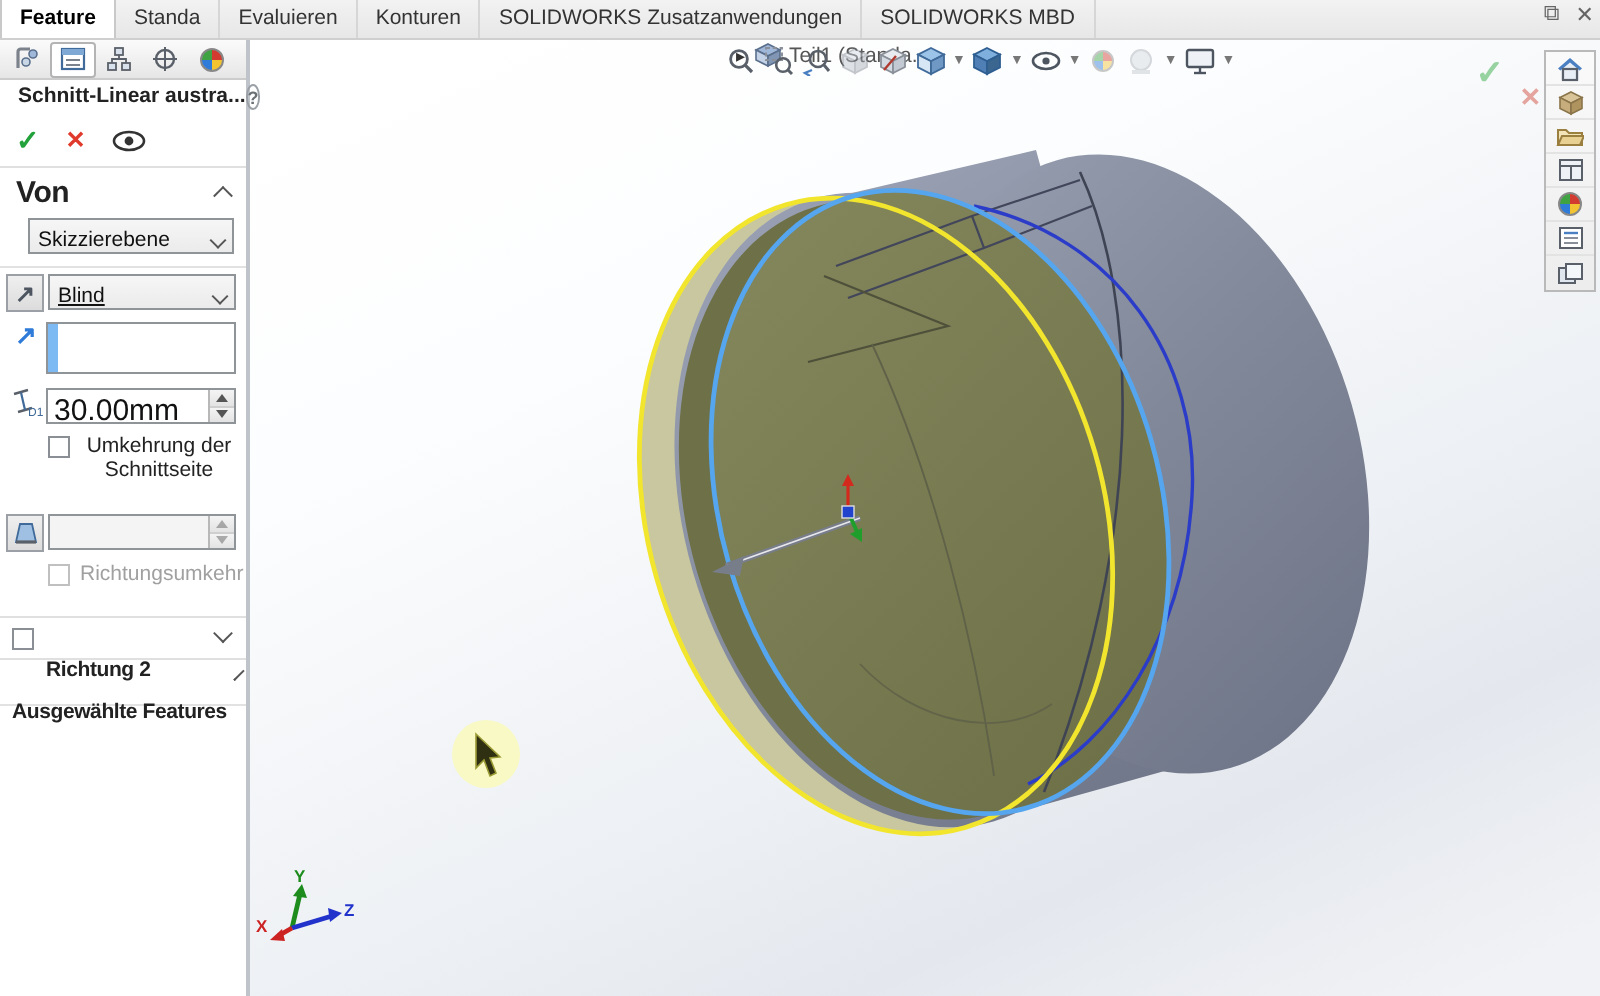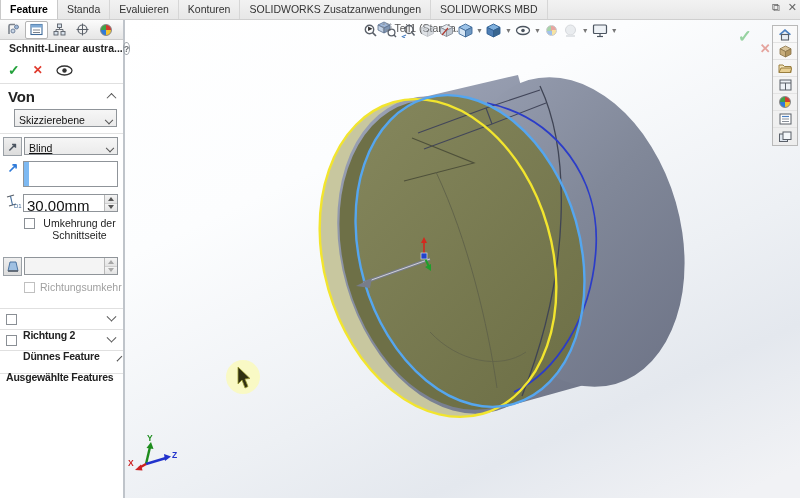--- a/index.html
+++ b/index.html
@@ -465,22 +465,17 @@
     <span class="cb disabled"></span>
     <span class="cb-lbl disabled">Richtungsumkehr</span>
   </div>
 
   <div class="group-row">
     <span class="cb"></span>
     <span class="lbl">Richtung 2</span>
     <span class="chev down"></span>
   </div>
   <div class="group-row">
-    <span class="cb"></span>
-    <span class="lbl">Dünnes Feature</span>
-    <span class="chev down"></span>
-  </div>
-  <div class="group-row">
     <span class="lbl">Ausgewählte Features</span>
     <span class="chev down"></span>
   </div>
   <div class="hr"></div>
 </div>
 
 </body></html>

